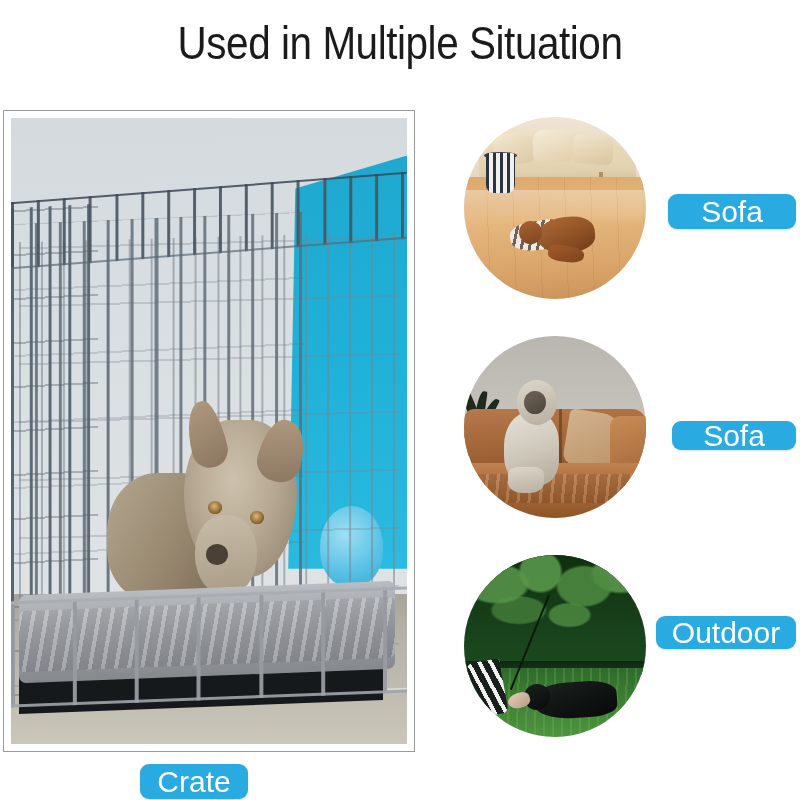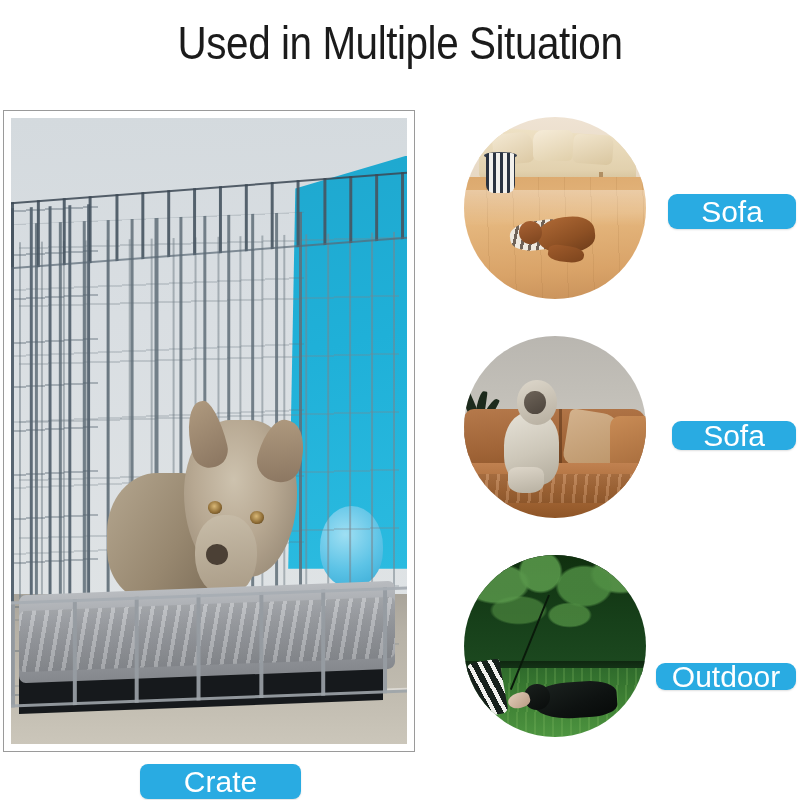--- a/index.html
+++ b/index.html
@@ -190,24 +190,24 @@
     font-family: "Liberation Sans", sans-serif;
     font-size: 30px;
     line-height: 1;
     font-weight: 400;
     display: flex;
     align-items: center;
     justify-content: center;
     white-space: nowrap;
     box-shadow: 0 1px 2px rgba(0,0,0,.13);
   }
-  #pill-crate   { left: 140px; top: 764px; width: 161px; height: 35px; border-radius: 8px; }
+  #pill-crate   { left: 140px; top: 764px; width: 108px; height: 35px; }
   #pill-floor   { left: 668px; top: 194px; width: 128px; height: 35px; }
   #pill-sofa    { left: 672px; top: 421px; width: 124px; height: 29px; }
-  #pill-outdoor { left: 656px; top: 663px; width: 140px; height: 27px; }
+  #pill-outdoor { left: 656px; top: 616px; width: 140px; height: 33px; }
 
   
   .thumb {
     position: absolute;
     left: 464px;
     width: 182px;
     height: 182px;
     border-radius: 50%;
     overflow: hidden;
   }

